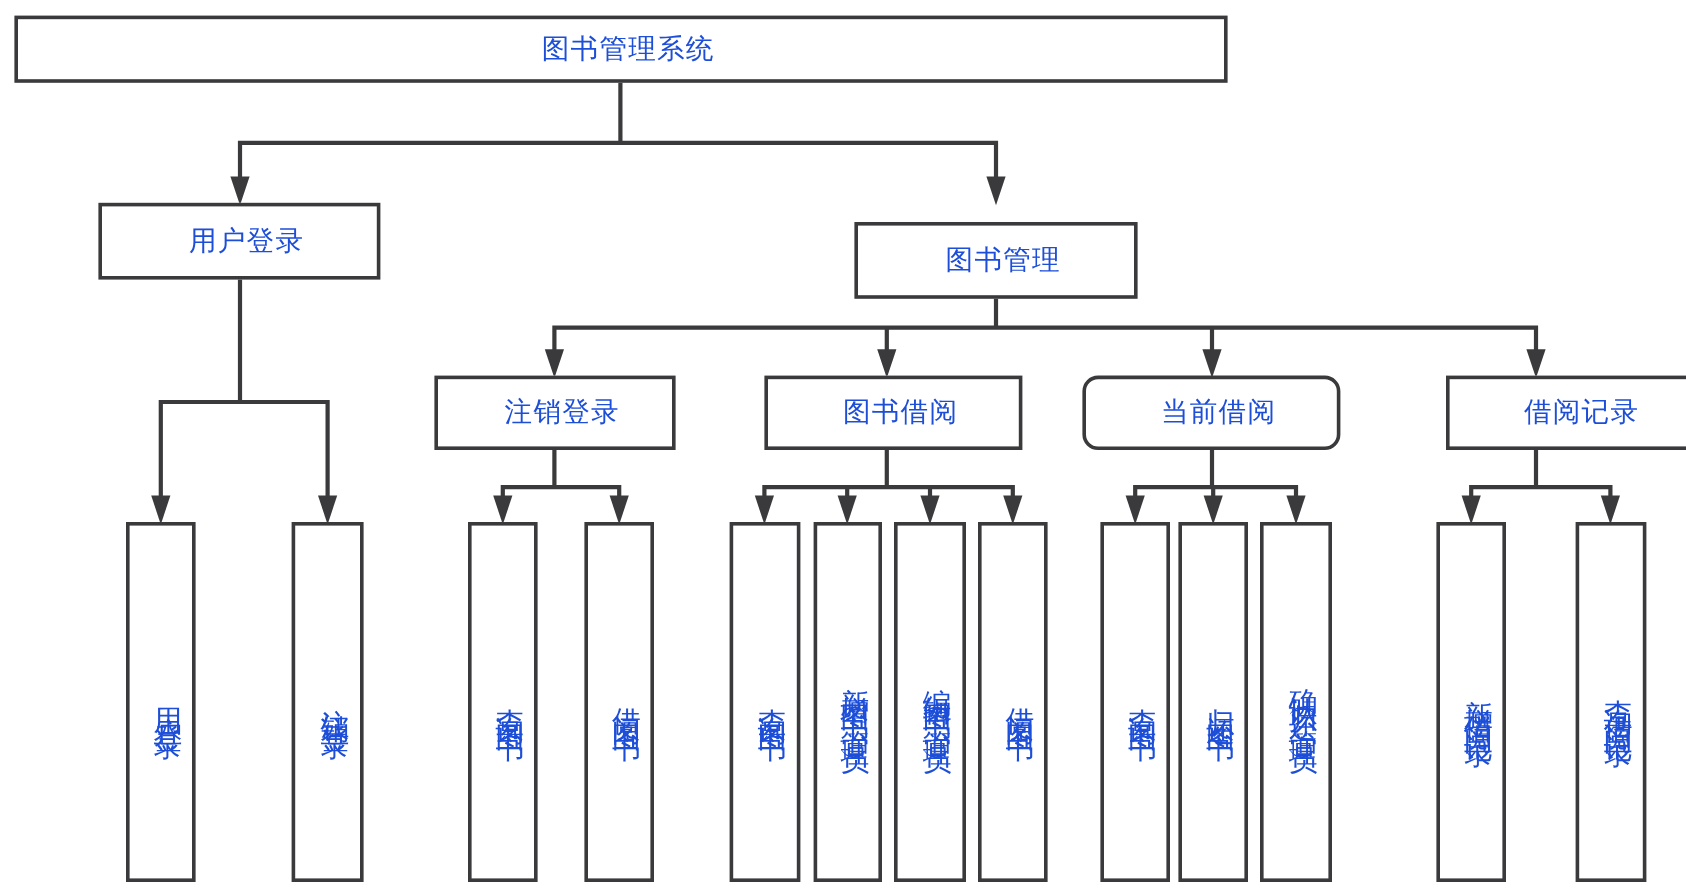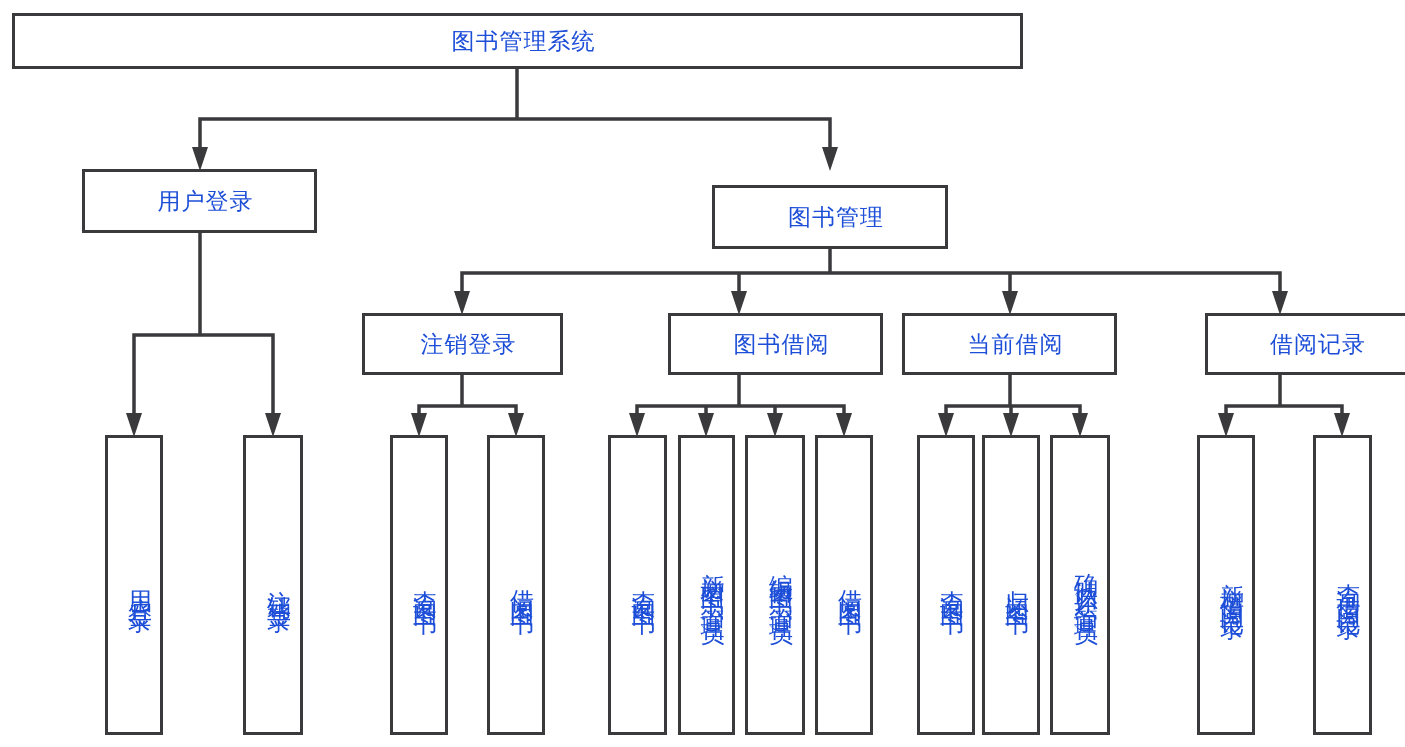--- a/index.html
+++ b/index.html
@@ -96,22 +96,22 @@
       <polygon points="1334,413 1350,413 1342,437"></polygon>
     </g>
   </svg>
 
   <div class="node hnode" style="left:12px; top:13px; width:1011px; height:56px;">图书管理系统</div>
 
   <div class="node hnode" style="left:82px; top:169px; width:235px; height:64px;">用户登录</div>
   <div class="node hnode" style="left:712px; top:169px; width:236px; height:64px;margin-top:16px;">图书管理</div>
 
   <div class="node hnode" style="left:362px; top:313px; width:201px; height:62px;">注销登录</div>
-  <div class="node hnode" style="left:668px; top:313px; width:215px; height:62px;">图书借阅</div>
-  <div class="node hnode" style="left:902px; top:313px; width:215px; height:62px;">当前借阅</div>
+  <div class="node hnode" style="left:637px; top:313px; width:215px; height:62px;">图书借阅</div>
+  <div class="node hnode" style="left:902px; top:313px; width:215px; height:62px;border-radius:13px;">当前借阅</div>
   <div class="node hnode" style="left:1173px; top:313px; width:214px; height:62px;margin-left:32px;">借阅记录</div>
 
   <div class="node vnode" style="left:105px; top:435px; width:58px; height:300px;">
     <span class="vtext">用户登录</span>
   </div>
   <div class="node vnode" style="left:243px; top:435px; width:60px; height:300px;">
     <span class="vtext">注销登录</span>
   </div>
 
   <div class="node vnode" style="left:390px; top:435px; width:58px; height:300px;">

